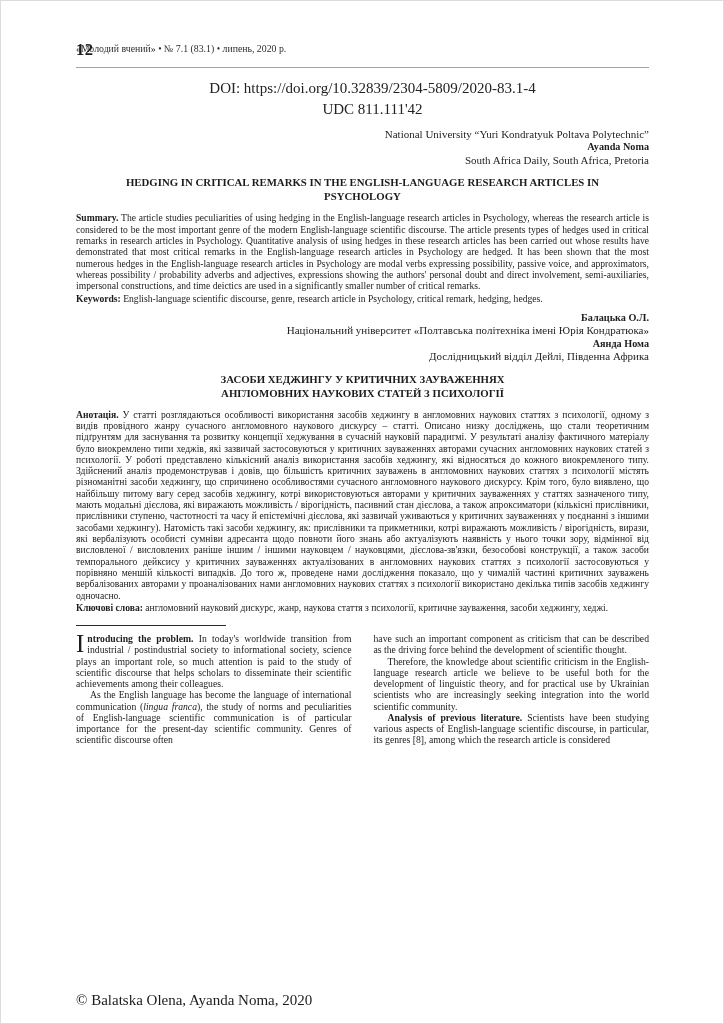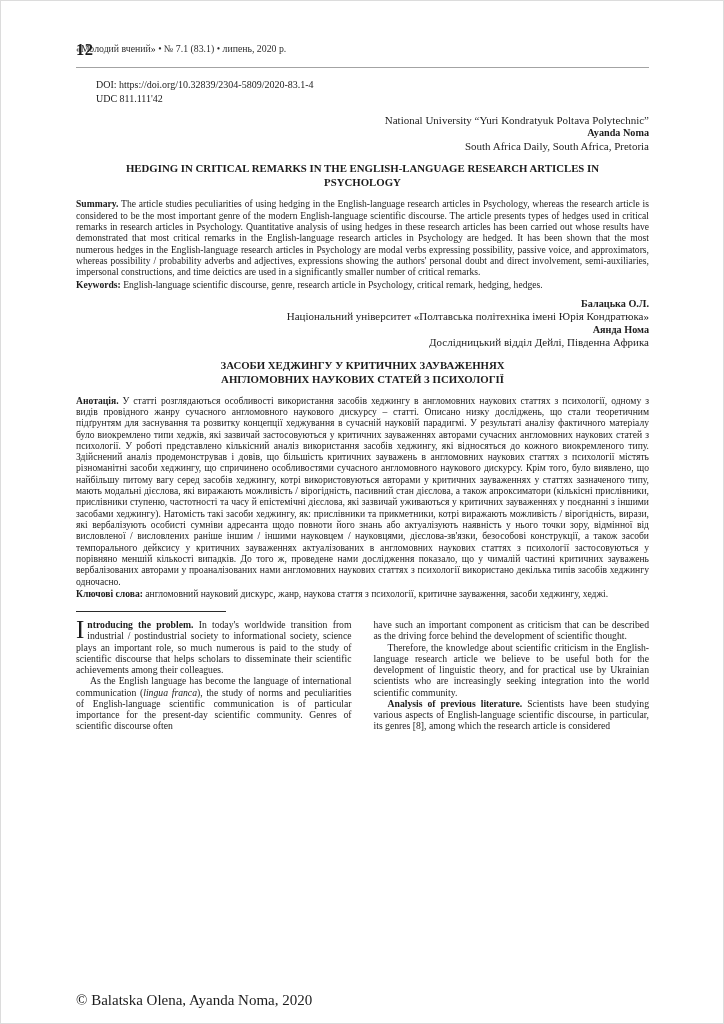--- a/index.html
+++ b/index.html
@@ -30,24 +30,25 @@
     font-weight: bold;
     letter-spacing: 0.5px;
   }
   .journal-line {
     text-align: left;
     font-size: 9.8px;
     color: #2e2e2e;
   }
   .meta {
     margin-left: 20px;
-    font-size: 10px;
+    font-size: 15px;
     line-height: 1.4;
     margin-bottom: 8px;
     color: #222;
+    text-align: center;
   }
   .authors {
     text-align: right;
     line-height: 1.22;
     margin-bottom: 8px;
   }
   .a-name { font-weight: bold; font-size: 10.2px; }
   .a-affil { font-size: 11px; color: #242424; }
   .title {
     text-align: center;
@@ -134,21 +135,21 @@
 
   <div class="block">
     <p><b class="lbl">Анотація.</b> <span>У статті розглядаються особливості використання засобів хеджингу в англомовних наукових статтях з психології, одному з видів провідного жанру сучасного англомовного наукового дискурсу – статті. Описано низку досліджень, що стали теоретичним підґрунтям для заснування та розвитку концепції хеджування в сучасній науковій парадигмі. У результаті аналізу фактичного матеріалу було виокремлено типи хеджів, які зазвичай застосовуються у критичних зауваженнях авторами сучасних англомовних наукових статей з психології. У роботі представлено кількісний аналіз використання засобів хеджингу, які відносяться до кожного виокремленого типу. Здійснений аналіз продемонстрував і довів, що більшість критичних зауважень в англомовних наукових статтях з психології містять різноманітні засоби хеджингу, що спричинено особливостями сучасного англомовного наукового дискурсу. Крім того, було виявлено, що найбільшу питому вагу серед засобів хеджингу, котрі використовуються авторами у критичних зауваженнях у статтях зазначеного типу, мають модальні дієслова, які виражають можливість / вірогідність, пасивний стан дієслова, а також апроксиматори (кількісні прислівники, прислівники ступеню, частотності та часу й епістемічні дієслова, які зазвичай уживаються у критичних зауваженнях у поєднанні з іншими засобами хеджингу). Натомість такі засоби хеджингу, як: прислівники та прикметники, котрі виражають можливість / вірогідність, вирази, які вербалізують особисті сумніви адресанта щодо повноти його знань або актуалізують наявність у нього точки зору, відмінної від висловленої / висловлених раніше іншим / іншими науковцем / науковцями, дієслова-зв'язки, безособові конструкції, а також засоби темпорального дейксису у критичних зауваженнях актуалізованих в англомовних наукових статтях з психології застосовуються у порівняно меншій кількості випадків. До того ж, проведене нами дослідження показало, що у чималій частині критичних зауважень вербалізованих авторами у проаналізованих нами англомовних наукових статтях з психології використано декілька типів засобів хеджингу одночасно.</span></p>
     <p><b class="lbl">Ключові слова:</b> <span>англомовний науковий дискурс, жанр, наукова стаття з психології, критичне зауваження, засоби хеджингу, хеджі.</span></p>
   </div>
 
   <div class="section-rule"></div>
 
   <div class="columns">
     <div class="col">
-      <p><span class="dropcap">I</span><b>ntroducing the problem.</b> <span>In today's worldwide transition from industrial / postindustrial society to informational society, science plays an important role, so much numerous is paid to the study of scientific discourse that helps scholars to disseminate their scientific achievements among their colleagues.</span></p>
+      <p><span class="dropcap">I</span><b>ntroducing the problem.</b> <span>In today's worldwide transition from industrial / postindustrial society to informational society, science plays an important role, so much attention is paid to the study of scientific discourse that helps scholars to disseminate their scientific achievements among their colleagues.</span></p>
       <p class="indent"><span>As the English language has become the language of international communication (</span><i>lingua franca</i><span>), the study of norms and peculiarities of English-language scientific communication is of particular importance for the present-day scientific community. Genres of scientific discourse often</span></p>
     </div>
     <div class="col">
       <p>have such an important component as criticism that can be described as the driving force behind the development of scientific thought.</p>
       <p class="indent">Therefore, the knowledge about scientific criticism in the English-language research article we believe to be useful both for the development of linguistic theory, and for practical use by Ukrainian scientists who are increasingly seeking integration into the world scientific community.</p>
       <p class="indent"><b>Analysis of previous literature.</b> <span>Scientists have been studying various aspects of English-language scientific discourse, in particular, its genres [8], among which the research article is considered</span></p>
     </div>
   </div>
 
   <footer class="footer">© Balatska Olena, Ayanda Noma, 2020</footer>

